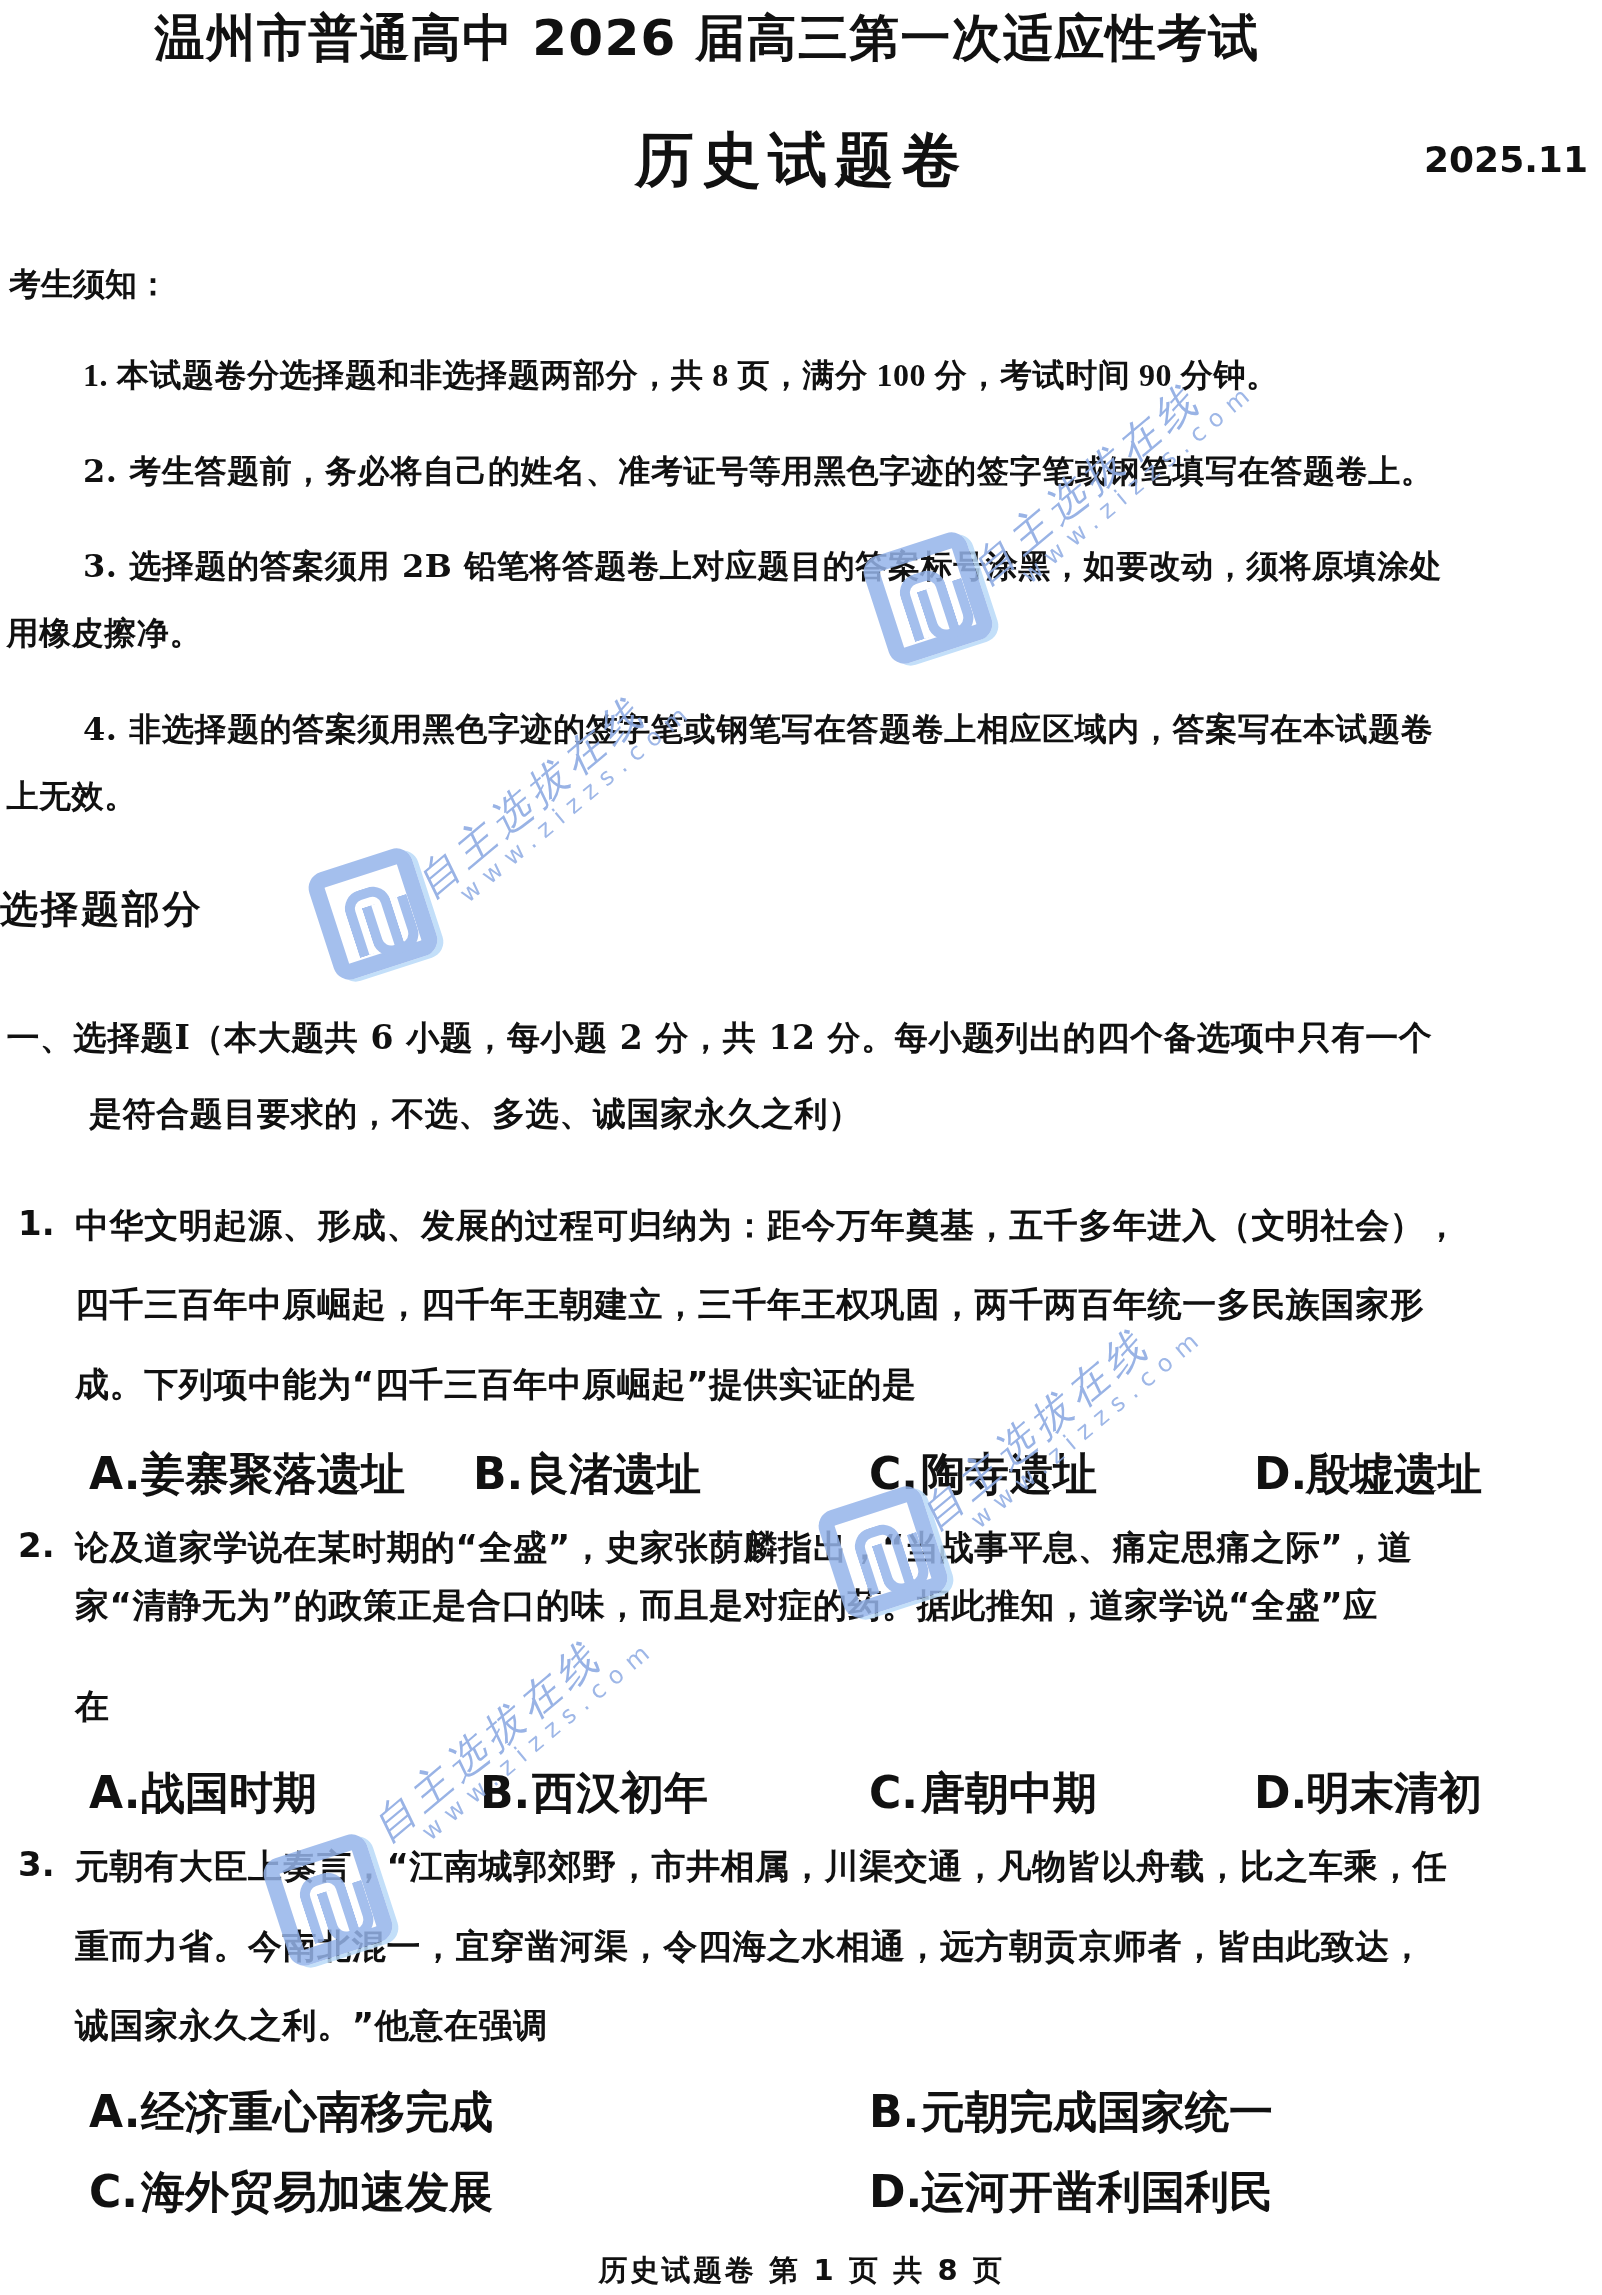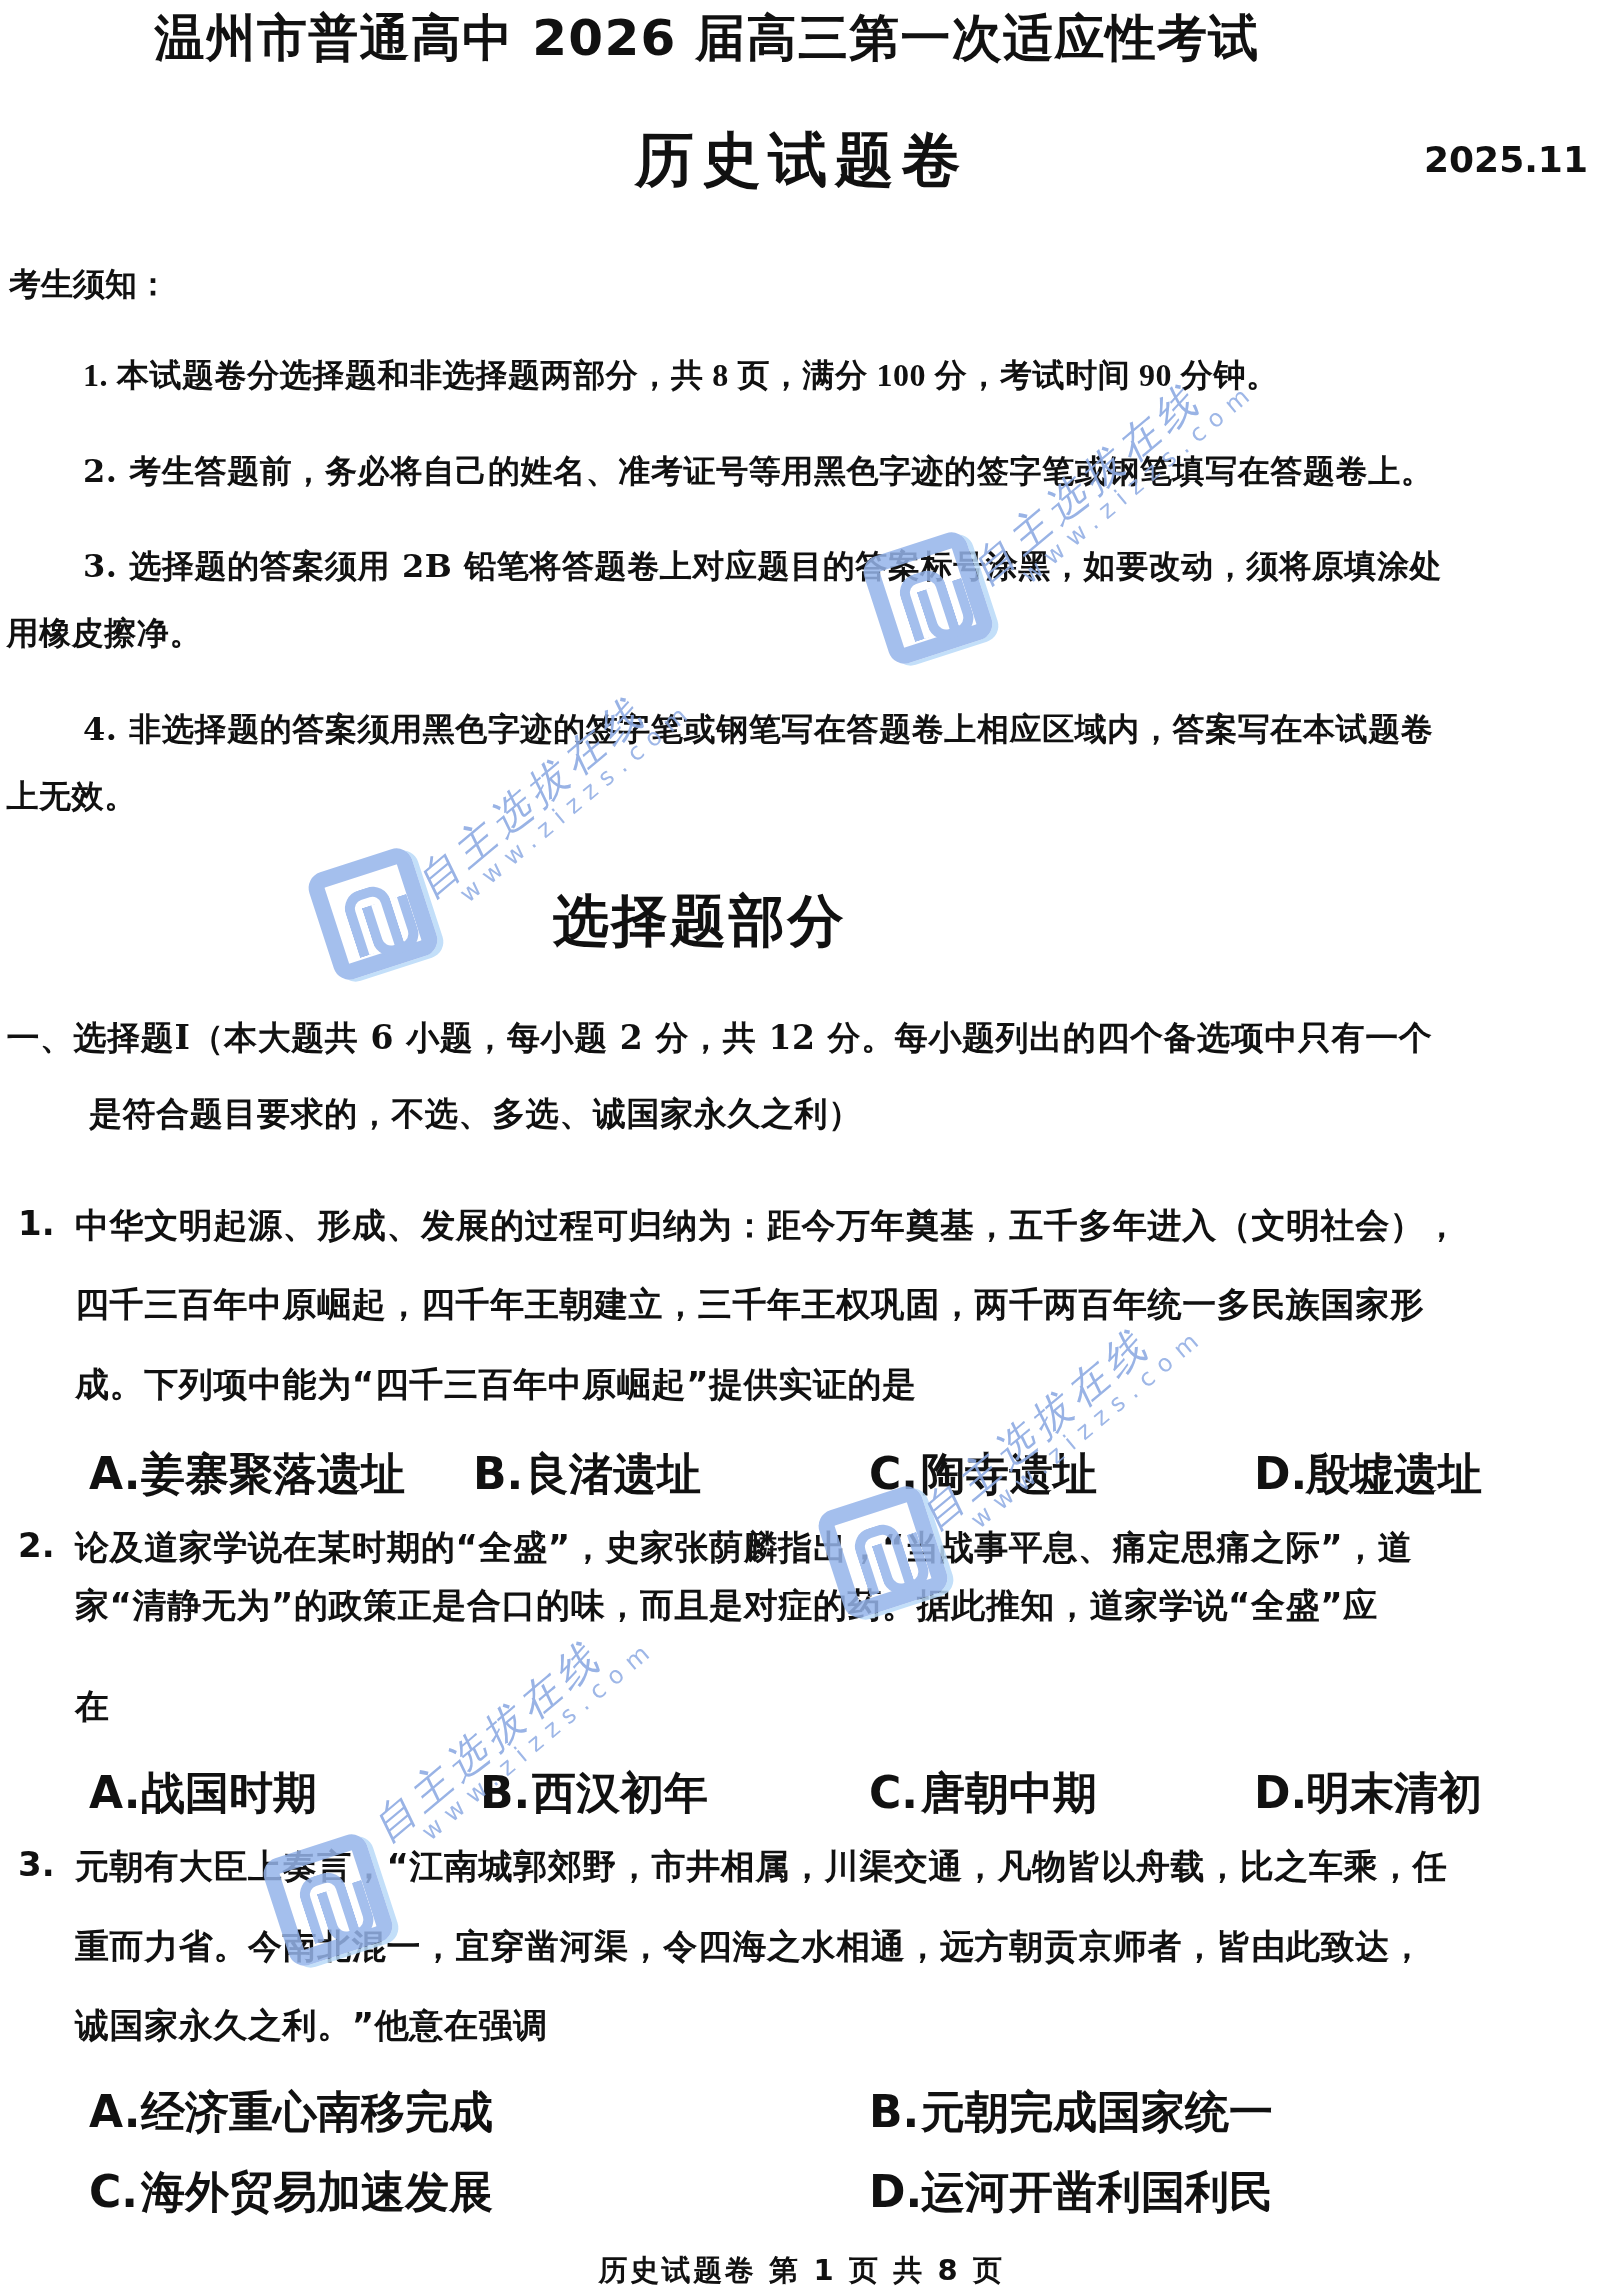--- a/index.html
+++ b/index.html
@@ -8,21 +8,21 @@
   .hei { font-family:"DejaVu Sans","Liberation Sans",sans-serif; }
   .song { font-family:"DejaVu Serif","Liberation Serif",serif; }
 
   .exam-title { left:0; width:1414px; text-align:center; top:5.1px; font-size:50px; font-weight:bold; letter-spacing:1.3px; }
   .subject-title { left:0; width:1603px; text-align:center; top:121px; font-size:59px; font-weight:bold; letter-spacing:7.7px; }
   .exam-date { left:1424px; top:139px; font-size:36px; font-weight:bold; }
 
   .notice-title { left:9px; top:263px; font-size:32px; font-weight:bold; }
   .notice { font-size:32px; font-weight:bold; letter-spacing:0.6px; }
 
-  .section-title { left:0; width:1399px; text-align:center; top:884px; font-size:56px; font-weight:bold; letter-spacing:2.6px; }
+  .section-title { left:0; width:1399px; text-align:left; top:884px; font-size:38px; font-weight:bold; letter-spacing:2.6px; }
   .part-header { font-size:33px; font-weight:bold; letter-spacing:0.6px; }
 
   .q-line { font-size:34px; font-weight:bold; letter-spacing:0.6px; }
   .q-num { font-size:34px; font-weight:bold; }
   .opt { font-size:44px; font-weight:bold; }
   .opt .letter { display:inline-block; width:52px; }
 
   .footer { left:0; width:1603px; text-align:center; top:2251px; font-size:29px; font-weight:bold; letter-spacing:2.6px; }
 
   

